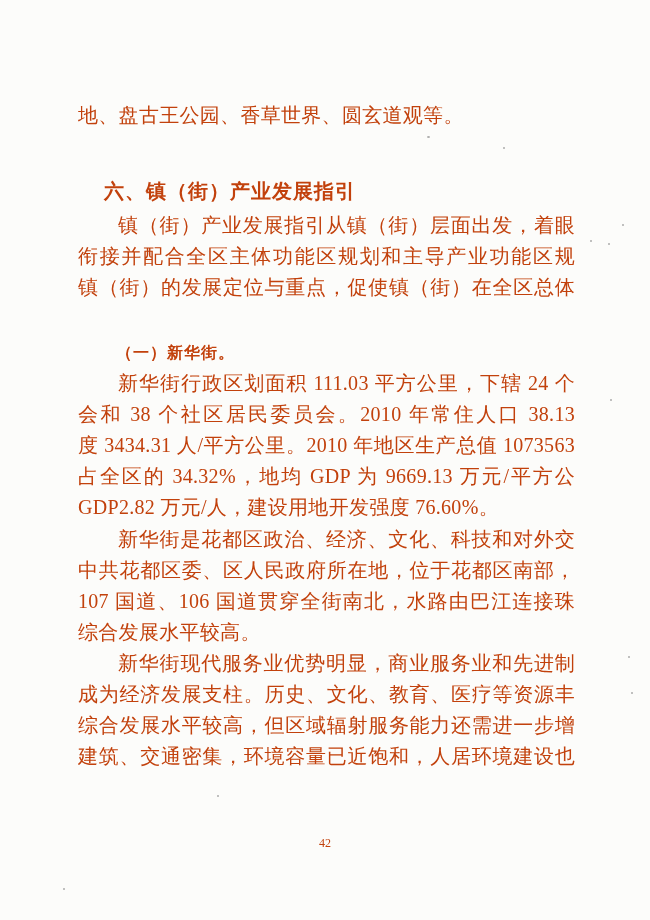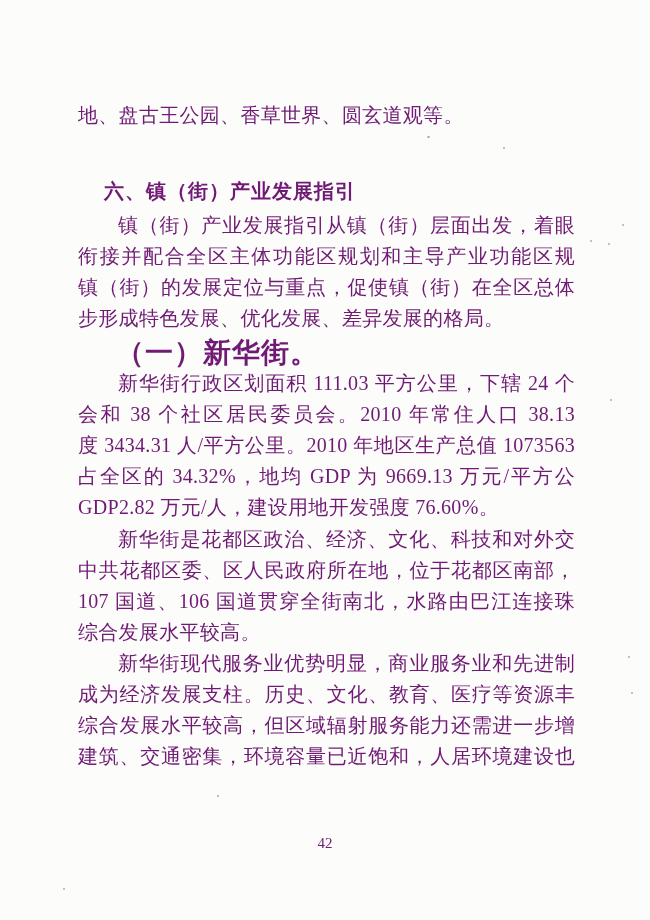--- a/index.html
+++ b/index.html
@@ -47,59 +47,58 @@
     font-size: 20px;
     font-weight: bold;
     letter-spacing: 1px;
     font-family: "Liberation Sans", "DejaVu Sans", sans-serif;
   }
   .subheading {
     position: absolute;
     left: 116px;
     height: 31px;
     line-height: 31px;
-    font-size: 28px;
+    font-size: 16px;
     font-weight: bold;
     letter-spacing: 1px;
     font-family: "Liberation Serif", "DejaVu Serif", serif;
   }
   .page-number {
     position: absolute;
     left: 0;
     top: 834px;
     width: 650px;
     text-align: center;
-    font-size: 15px;
+    font-size: 12px;
     line-height: 18px;
     font-family: "Liberation Serif", "DejaVu Serif", serif;
   }
   
   .speck {
     position: absolute;
     background: #6b6b6b;
     border-radius: 50%;
     opacity: 0.55;
   }
 </style>
 </head>
 <body>
 
-<div class="page" style="background: rgb(252, 252, 250); color: #701a75;">
+<div class="page" style="background: rgb(252, 252, 250); color: #c2410c;">
 
   <div class="para" style="top:100px">
     <div class="tline">地、盘古王公园、香草世界、圆玄道观等。</div>
   </div>
 
   <div class="heading" style="top:176px">六、镇（街）产业发展指引</div>
 
   <div class="para" style="top:210px">
     <div class="tline j first">镇（街）产业发展指引从镇（街）层面出发，着眼于协调、</div>
     <div class="tline j">衔接并配合全区主体功能区规划和主导产业功能区规划，明确各</div>
     <div class="tline j">镇（街）的发展定位与重点，促使镇（街）在全区总体发展中逐</div>
-    <div class="tline">步形成特色发展、优化发展、差异发展的格局。</div>
   </div>
 
   <div class="subheading" style="top:337px">（一）新华街。</div>
 
   <div class="para" style="top:368px">
     <div class="tline j first">新华街行政区划面积 111.03 平方公里，下辖 24 个村民委员</div>
     <div class="tline j">会和 38 个社区居民委员会。2010 年常住人口 38.13 万，人口密</div>
     <div class="tline j">度 3434.31 人/平方公里。2010 年地区生产总值 1073563 万元，</div>
     <div class="tline j">占全区的 34.32%，地均 GDP 为 9669.13 万元/平方公里，人均</div>
     <div class="tline">GDP2.82 万元/人，建设用地开发强度 76.60%。</div>

